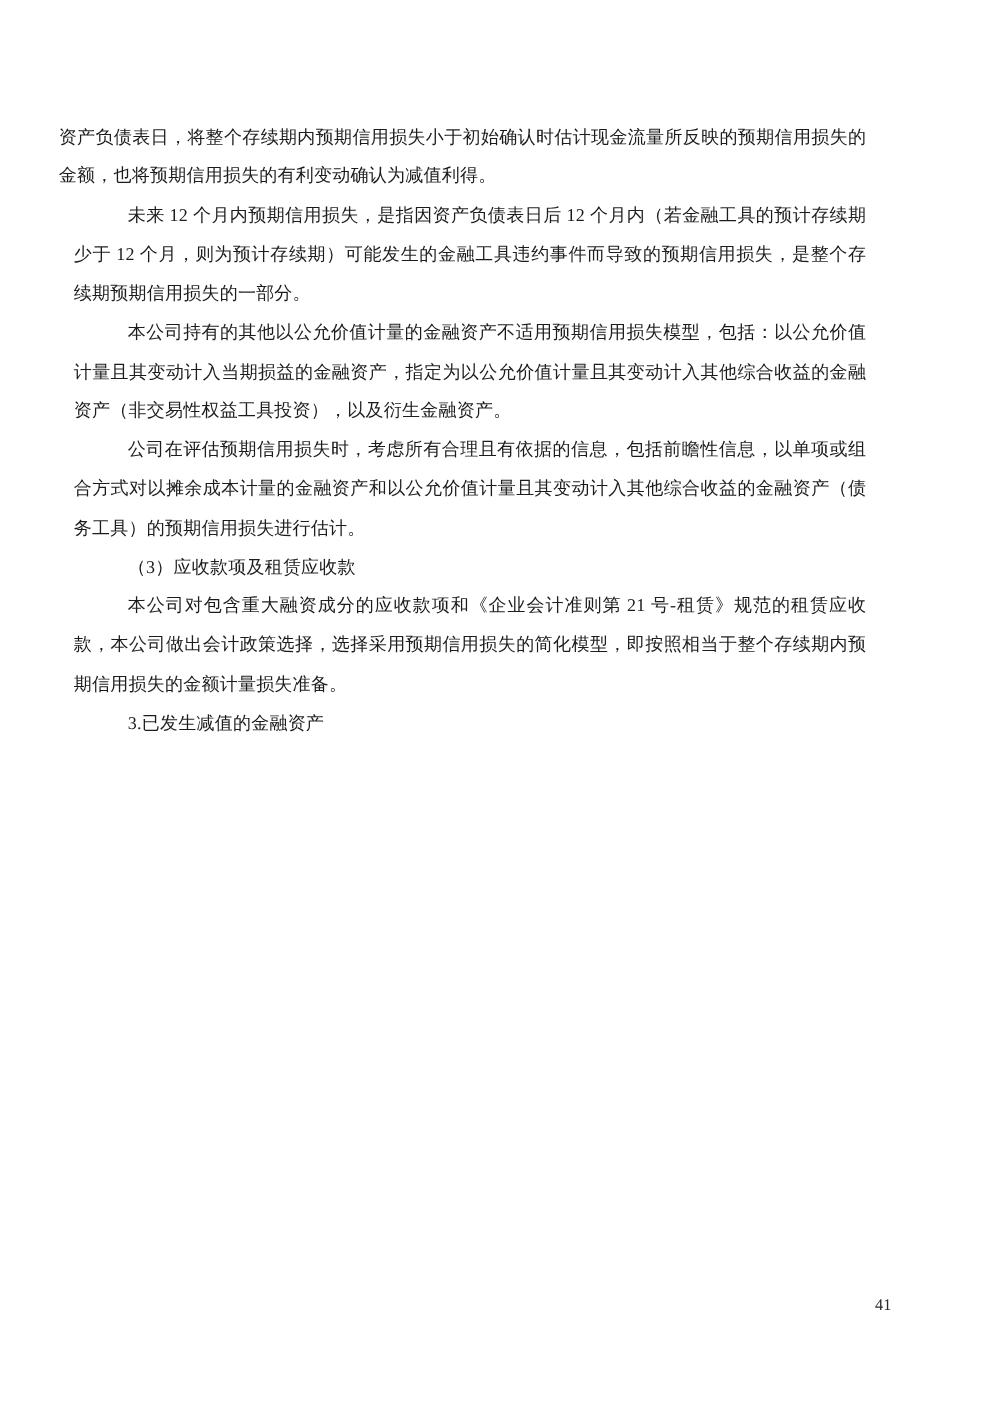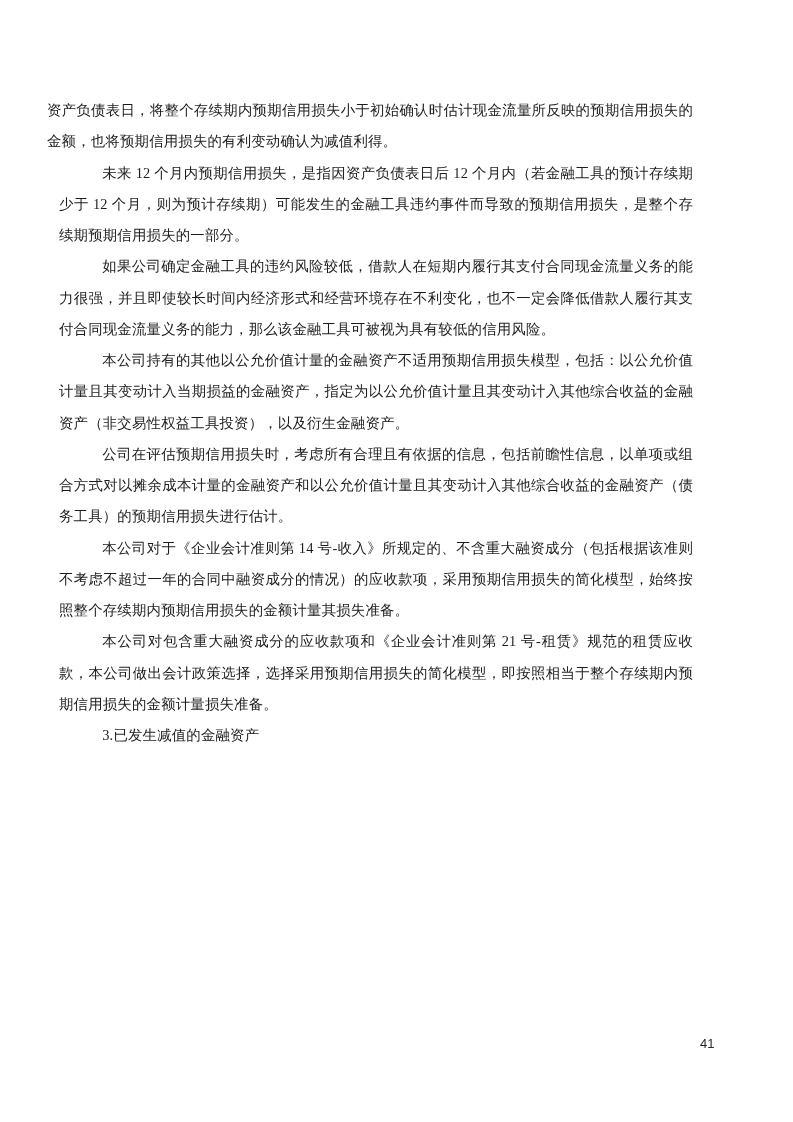--- a/index.html
+++ b/index.html
@@ -40,31 +40,30 @@
   .doc-content p.indent {
     text-indent: 3em;
     margin-left: 12px;
   }
   .page-number {
     position: absolute;
     left: 700px;
     top: 1036px;
     font-size: 13px;
     color: #2a2a2a;
-    font-family: Liberation Sans, sans-serif;
+    font-family: Liberation Serif, serif;
   }
 </style>
 </head>
 <body>
 
 <div class="page">
   <div class="doc-content" id="doc-content">
       <p>资产负债表日，将整个存续期内预期信用损失小于初始确认时估计现金流量所反映的预期信用损失的金额，也将预期信用损失的有利变动确认为减值利得。</p>
       <p class="indent">未来 12 个月内预期信用损失，是指因资产负债表日后 12 个月内（若金融工具的预计存续期少于 12 个月，则为预计存续期）可能发生的金融工具违约事件而导致的预期信用损失，是整个存续期预期信用损失的一部分。</p>
-      <p class="indent">如果公司确定金融工具的违约风险较低，借款人在短期内履行其支付合同现金流量义务的能力很强，并且即使较长时间内经济形式和经营环境存在不利变化，也不一定会降低借款人履行其支付合同现金流量义务的能力，那么该金融工具可被视为具有较低的信用风险。</p>
       <p class="indent">本公司持有的其他以公允价值计量的金融资产不适用预期信用损失模型，包括：以公允价值计量且其变动计入当期损益的金融资产，指定为以公允价值计量且其变动计入其他综合收益的金融资产（非交易性权益工具投资），以及衍生金融资产。</p>
       <p class="indent">公司在评估预期信用损失时，考虑所有合理且有依据的信息，包括前瞻性信息，以单项或组合方式对以摊余成本计量的金融资产和以公允价值计量且其变动计入其他综合收益的金融资产（债务工具）的预期信用损失进行估计。</p>
-      <p class="indent">本公司对于《企业会计准则第 14 号-收入》所规定的、不含重大融资成分（包括根据该准则不考虑不超过一年的合同中融资成分的情况）的应收款项，采用预期信用损失的简化模型，始终按照整个存续期内预期信用损失的金额计量其损失准备。</p>
+      <p class="indent">（3）应收款项及租赁应收款</p>
       <p class="indent">本公司对包含重大融资成分的应收款项和《企业会计准则第 21 号-租赁》规范的租赁应收款，本公司做出会计政策选择，选择采用预期信用损失的简化模型，即按照相当于整个存续期内预期信用损失的金额计量损失准备。</p>
       <p class="indent">3.已发生减值的金融资产</p>
     </div>
   <div class="page-number">41</div>
 </div>
 
 </body></html>

